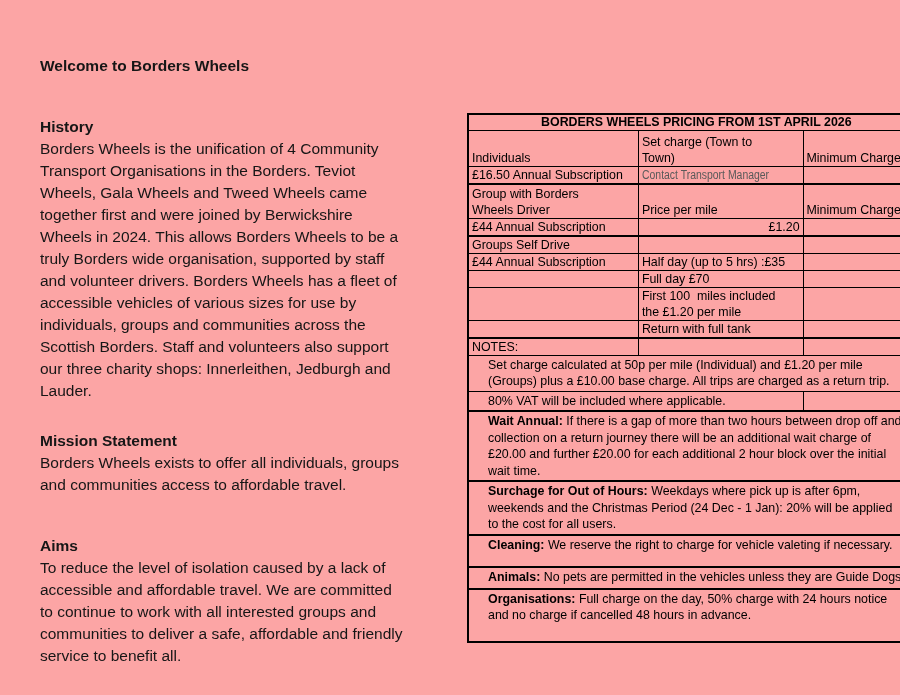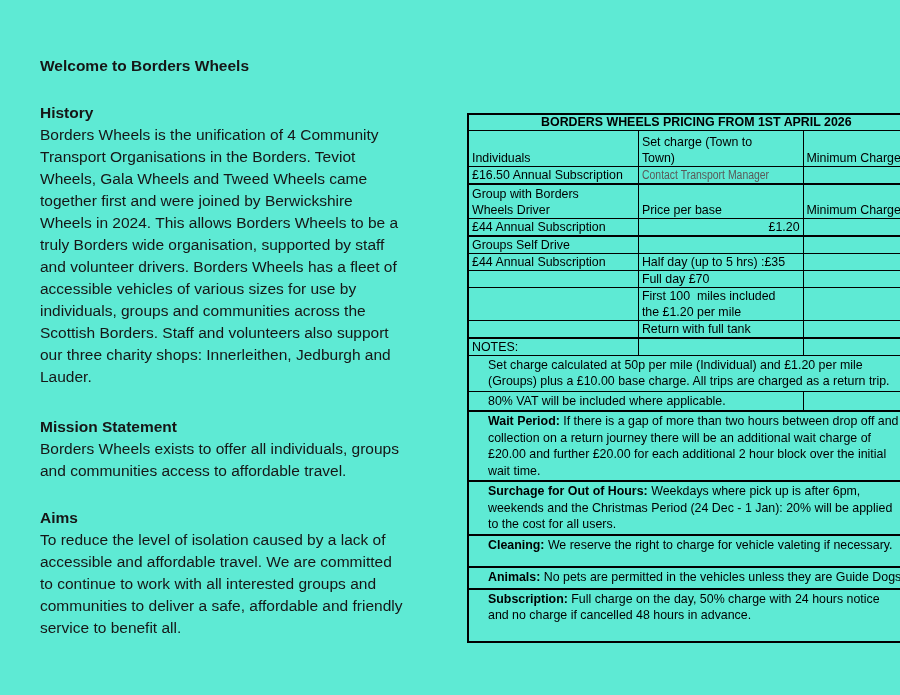--- a/index.html
+++ b/index.html
@@ -1,24 +1,24 @@
 <!DOCTYPE html>
 <html><head>
 <meta charset="utf-8">
 <style>
   * { margin:0; padding:0; box-sizing:border-box; }
   html,body { width:900px; height:695px; background:#ffffff; overflow:hidden;
               font-family:"Liberation Sans", sans-serif; }
-  .page { position:relative; width:900px; height:695px; background:#5eead4; }
+  .page { position:relative; width:900px; height:695px; background:#fca5a5; }
 
   
   .leftcol { position:absolute; left:40px; top:55px; width:428px;
              font-size:15.5px; line-height:22px; color:#161616; }
   .doc-title { font-weight:bold; }
-  .sec-heading { font-weight:bold; margin-top:25px; }
+  .sec-heading { font-weight:bold; margin-top:39px; }
   .sec-heading.mt24 { margin-top:28px; }
   .para { white-space:pre-line; }
 
   
   table.pricing { position:absolute; left:467px; top:113px;
                   border-collapse:collapse; table-layout:fixed;
                   font-size:12.4px; color:#000; border:2px solid #000; }
   .pricing td { border:1px solid #000; padding:0 3px; vertical-align:bottom;
                 white-space:pre; overflow:hidden; line-height:16px; }
   .pricing tr.title-row td { text-align:center; font-weight:bold; line-height:15px; }
@@ -85,21 +85,21 @@
 
     <tr class="thick" style="height:17px">
       <td>£16.50 Annual Subscription</td>
       <td><span class="narrow-gray">Contact Transport Manager</span></td>
       <td class="r">£10</td>
     </tr>
 
     <tr style="height:34px">
       <td class="b">Group with Borders
 Wheels Driver</td>
-      <td class="b">Price per base</td>
+      <td class="b">Price per mile</td>
       <td class="b">Minimum Charge</td>
     </tr>
 
     <tr class="thick" style="height:17px">
       <td>£44 Annual Subscription</td>
       <td class="r">£1.20</td>
       <td class="r">£20</td>
     </tr>
 
     <tr style="height:17px">
@@ -143,40 +143,40 @@
       <td colspan="3">Set charge calculated at 50p per mile (Individual) and £1.20 per mile
 (Groups) plus a £10.00 base charge. All trips are charged as a return trip.</td>
     </tr>
 
     <tr class="note thick" style="height:17px">
       <td colspan="2">80% VAT will be included where applicable.</td>
       <td></td>
     </tr>
 
     <tr class="note thick" style="height:66px">
-      <td colspan="3"><span class="lbl">Wait Period:</span><span> If there is a gap of more than two hours between drop off and
+      <td colspan="3"><span class="lbl">Wait Annual:</span><span> If there is a gap of more than two hours between drop off and
 collection on a return journey there will be an additional wait charge of
 £20.00 and further £20.00 for each additional 2 hour block over the initial
 wait time.</span></td>
     </tr>
 
     <tr class="note thick" style="height:50px">
       <td colspan="3"><span class="lbl">Surchage for Out of Hours:</span><span> Weekdays where pick up is after 6pm,
 weekends and the Christmas Period (24 Dec - 1 Jan): 20% will be applied
 to the cost for all users.</span></td>
     </tr>
 
     <tr class="note thick" style="height:32px">
       <td colspan="3"><span class="lbl">Cleaning:</span><span> We reserve the right to charge for vehicle valeting if necessary.</span></td>
     </tr>
 
     <tr class="note thick" style="height:22px">
       <td colspan="3"><span class="lbl">Animals:</span><span> No pets are permitted in the vehicles unless they are Guide Dogs.</span></td>
     </tr>
 
     <tr class="note" style="height:53px">
-      <td colspan="3"><span class="lbl">Subscription:</span><span> Full charge on the day, 50% charge with 24 hours notice
+      <td colspan="3"><span class="lbl">Organisations:</span><span> Full charge on the day, 50% charge with 24 hours notice
 and no charge if cancelled 48 hours in advance.</span></td>
     </tr>
   </tbody>
     </table>
 
 </div>
 
 </body></html>

